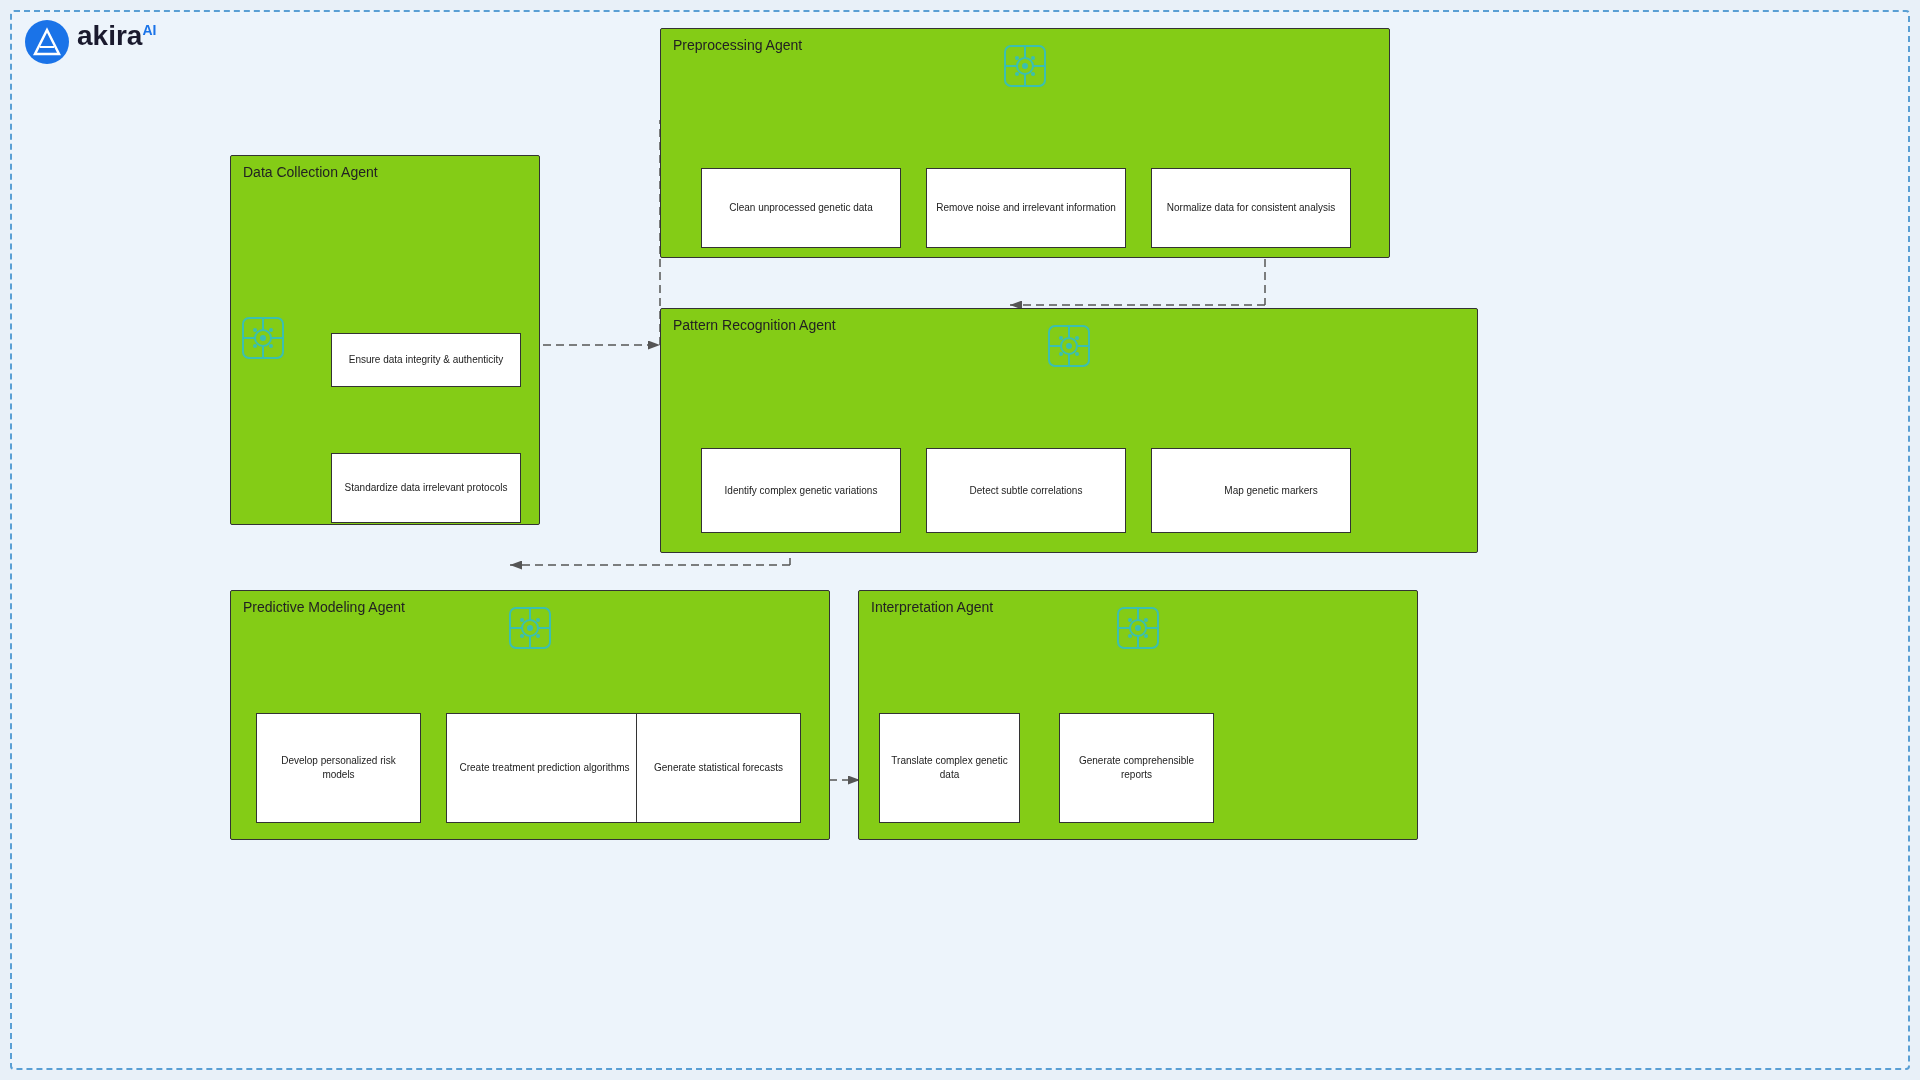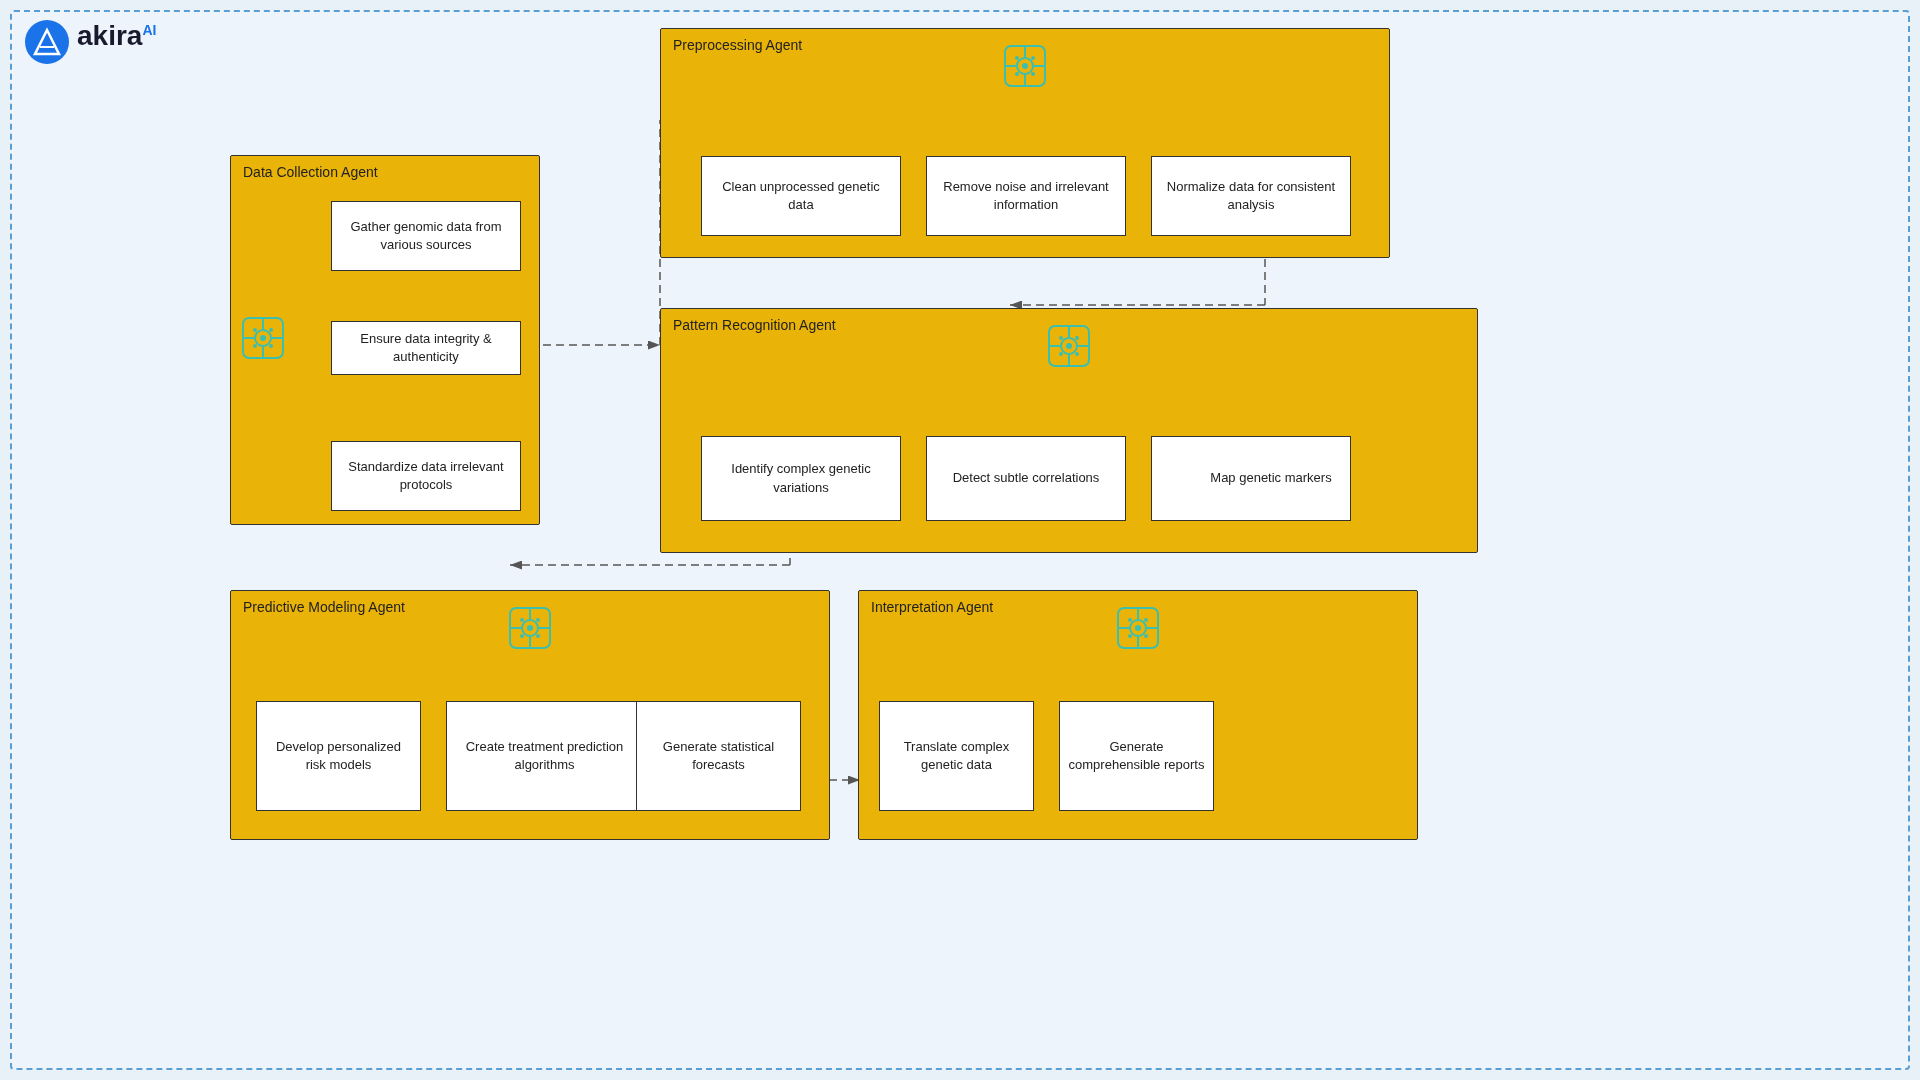--- a/index.html
+++ b/index.html
@@ -55,45 +55,46 @@
     .logo-text sup {
       font-size: 14px;
       color: #1a73e8;
       font-weight: bold;
     }
 
     
     .agent-box {
       position: absolute;
       border: 1.5px solid #333;
-      background: #eab308;
+      background: #84cc16;
       border-radius: 2px;
     }
     .agent-title {
       position: absolute;
       top: 8px;
       left: 12px;
       font-size: 14px;
       color: #222;
       font-weight: normal;
     }
 
     
     .task-box {
       position: absolute;
       border: 1.5px solid #333;
       background: white;
       display: flex;
       align-items: center;
       justify-content: center;
       text-align: center;
-      font-size: 13px;
+      font-size: 10px;
       color: #222;
       line-height: 1.4;
       padding: 8px;
+      margin-top: 12px;
     }
 
     
     .arrows-svg {
       position: absolute;
       top: 0;
       left: 0;
       width: 1920px;
       height: 1080px;
       pointer-events: none;
@@ -194,23 +195,20 @@
         <line x1="2" y1="22" x2="14" y2="22" stroke="#3bbfb0" stroke-width="2"></line>
         <line x1="30" y1="22" x2="42" y2="22" stroke="#3bbfb0" stroke-width="2"></line>
         <circle cx="22" cy="22" r="3" fill="#3bbfb0"></circle>
         <circle cx="14" cy="14" r="2" fill="#3bbfb0"></circle>
         <circle cx="30" cy="14" r="2" fill="#3bbfb0"></circle>
         <circle cx="14" cy="30" r="2" fill="#3bbfb0"></circle>
         <circle cx="30" cy="30" r="2" fill="#3bbfb0"></circle>
       </svg>
     </div>
 
-    <div class="task-box" style="left:100px; top:45px; width:190px; height:70px;">
-      <span>Gather genomic data from various sources</span>
-    </div>
 
     <div class="task-box" style="left:100px; top:165px; width:190px; height:54px;">
       <span>Ensure data integrity &amp; authenticity</span>
     </div>
 
     <div class="task-box" style="left:100px; top:285px; width:190px; height:70px;">
       <span>Standardize data irrelevant protocols</span>
     </div>
   </div>
 
@@ -322,21 +320,21 @@
         <line x1="2" y1="22" x2="14" y2="22" stroke="#3bbfb0" stroke-width="2"></line>
         <line x1="30" y1="22" x2="42" y2="22" stroke="#3bbfb0" stroke-width="2"></line>
         <circle cx="22" cy="22" r="3" fill="#3bbfb0"></circle>
         <circle cx="14" cy="14" r="2" fill="#3bbfb0"></circle>
         <circle cx="30" cy="14" r="2" fill="#3bbfb0"></circle>
         <circle cx="14" cy="30" r="2" fill="#3bbfb0"></circle>
         <circle cx="30" cy="30" r="2" fill="#3bbfb0"></circle>
       </svg>
     </div>
 
-    <div class="task-box" style="left:20px; top:110px; width:155px; height:110px;align-items:center;">
+    <div class="task-box" style="left:20px; top:110px; width:141px; height:110px;align-items:center;">
       <span>Translate complex genetic data</span>
     </div>
 
     <div class="task-box" style="left:200px; top:110px; width:155px; height:110px;">
       <span>Generate comprehensible reports</span>
     </div>
 
   </div>
 
 </div>

